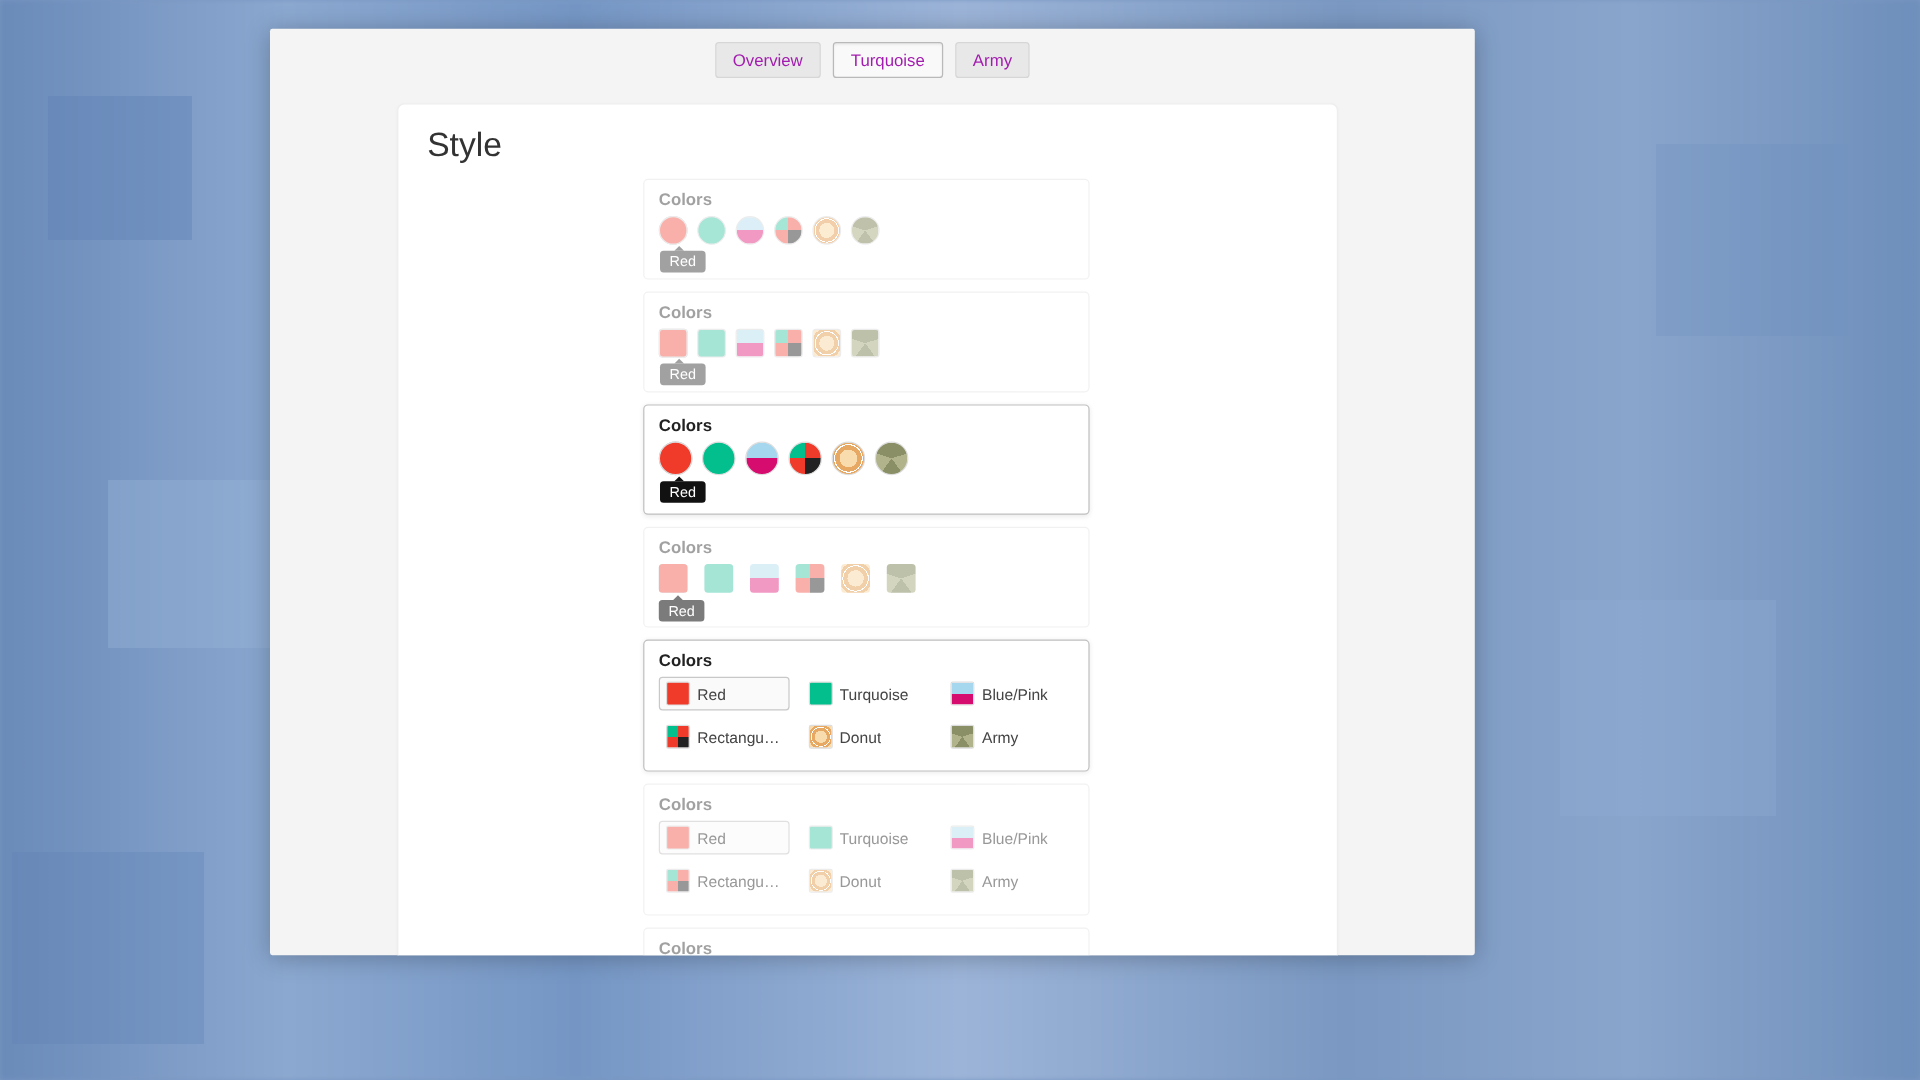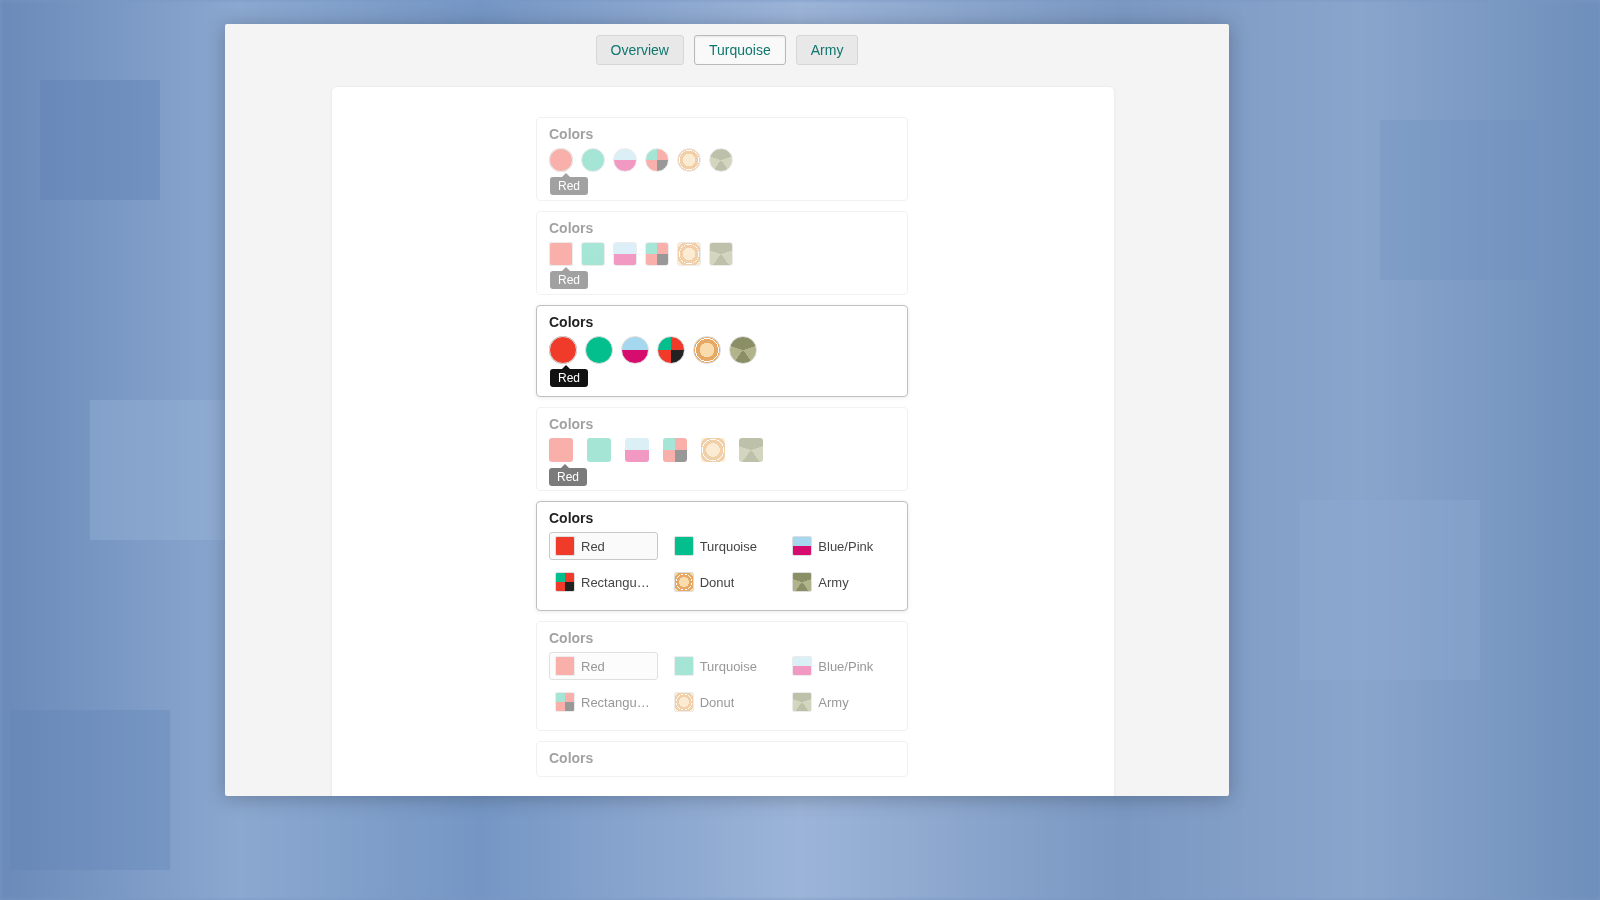--- a/index.html
+++ b/index.html
@@ -29,21 +29,21 @@
   .tabbar {
     display: flex; justify-content: center; gap: 10px;
     padding: 11px 0;
   }
   .tabbar button {
     font-size: 14px;
     padding: 6px 14px;
     background: #e8e8e8;
     border: 1px solid #d6d6d6;
     border-radius: 3px;
-    color: #0f766e;
+    color: #a21caf;
     cursor: pointer;
   }
   .tabbar button.active {
     background: #f9f9f9;
     border: 1px solid #b9b9b9;
     box-shadow: inset 0 1px 2px rgba(0,0,0,.08);
   }
   .panel {
     position: absolute;
     left: 106px; top: 62px;
@@ -141,20 +141,21 @@
 
 <div class="app-window">
 
   <div class="tabbar">
     <button>Overview</button>
     <button class="active">Turquoise</button>
     <button>Army</button>
   </div>
 
   <div class="panel">
+    <h1>Style</h1>
 
     <div class="stack">
 
       <div class="card faded" style="padding-bottom:28px;">
         <div class="card-title">Colors</div>
         <div class="swatches">
           <span class="sw selected fill-red">
             <span class="tip">Red</span>
           </span>
           <span class="sw fill-turq"></span>

